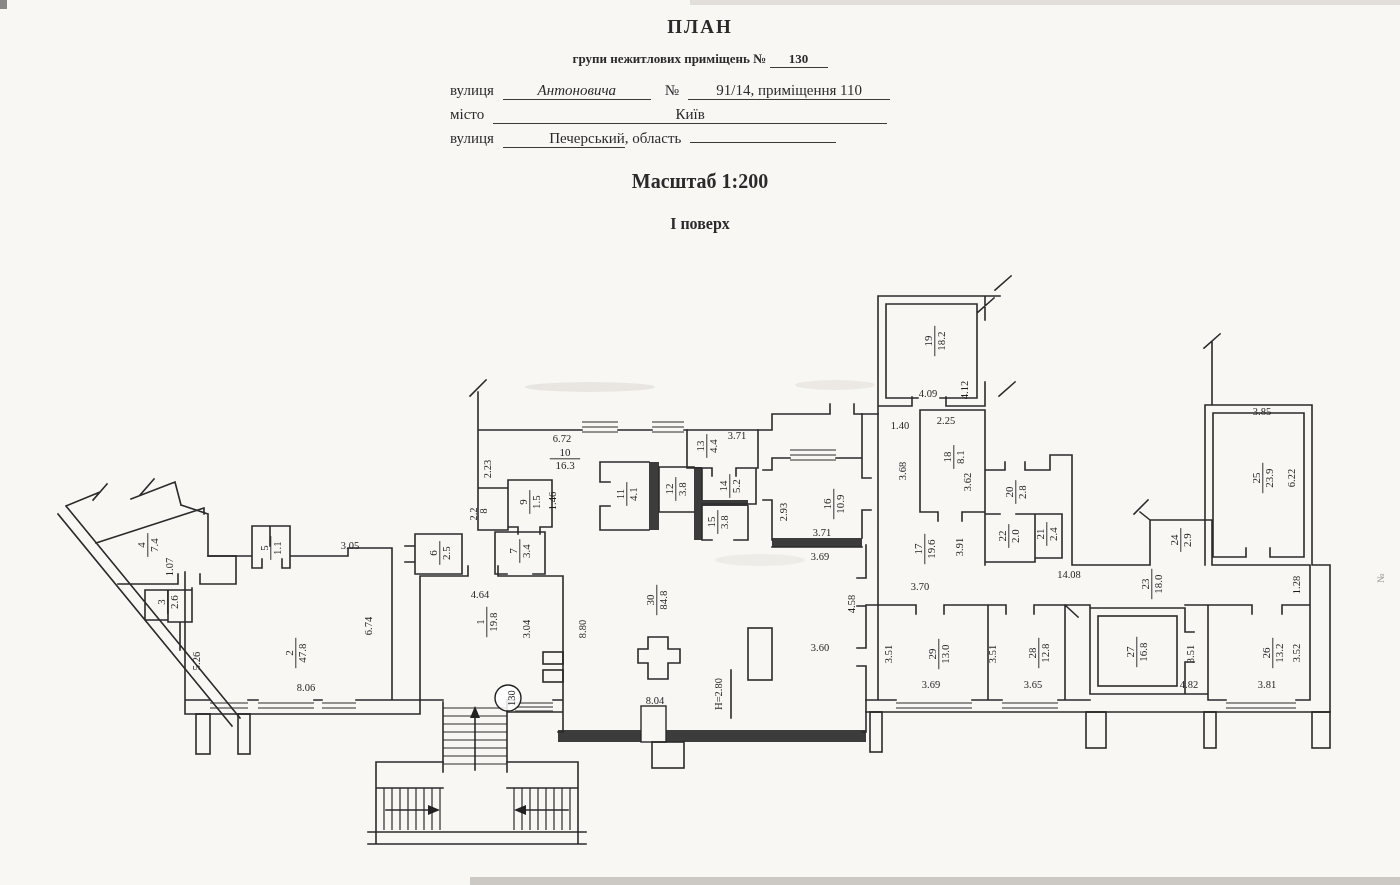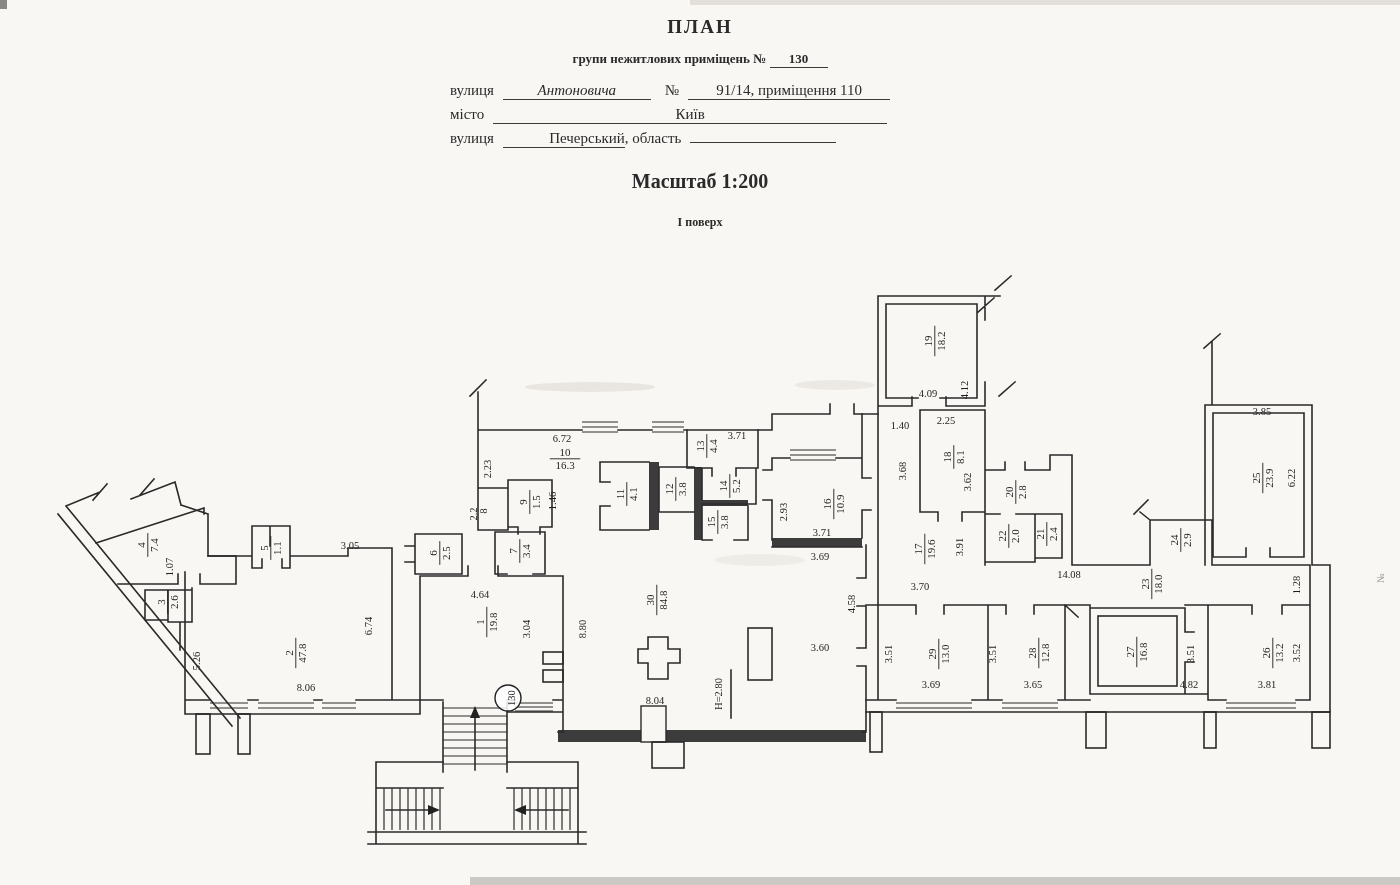--- a/index.html
+++ b/index.html
@@ -10,21 +10,21 @@
   .h-title{font-weight:bold;font-size:19px;letter-spacing:2px;}
   .h-sub{font-weight:bold;font-size:13px;margin-top:13px;white-space:nowrap;}
   .uv{display:inline-block;border-bottom:1.5px solid #3a3a3a;text-align:center;}
   .h-sub .uv{min-width:46px;padding:0 6px;}
   .frows{margin-top:14px;}
   .frow{display:flex;align-items:baseline;font-size:15px;margin-top:6px;white-space:nowrap;}
   .flabel{margin-right:9px;}
   .w150{width:148px;font-style:italic;} .w205{width:202px;} .w392{width:394px;} .w120{width:122px;text-align:right;} .w148{width:146px;}
   .gap{width:14px;}
   .h-scale{font-weight:bold;font-size:20px;margin-top:22px;}
-  .h-floor{font-weight:bold;font-size:12px;margin-top:22px;}
+  .h-floor{font-weight:bold;font-size:16px;margin-top:22px;}
   
   svg{position:absolute;left:0;top:0;}
   .w{stroke:#2b2b2b;stroke-width:1.6;fill:none;stroke-linecap:square;}
   .w2{stroke:#2b2b2b;stroke-width:1.2;fill:none;}
   .win{stroke:#2b2b2b;stroke-width:1;fill:none;}
   .fillw{fill:#3c3c3c;stroke:none;}
   .pier{fill:#f8f7f4;stroke:#2b2b2b;stroke-width:1.4;}
   .room-label text{font-size:11px;text-anchor:middle;fill:#1e1e1e;font-family:"Liberation Serif",serif;}
   .room-label line{stroke:#1e1e1e;stroke-width:0.9;}
   .dim{font-size:10.5px;text-anchor:middle;fill:#1e1e1e;font-family:"Liberation Serif",serif;}

